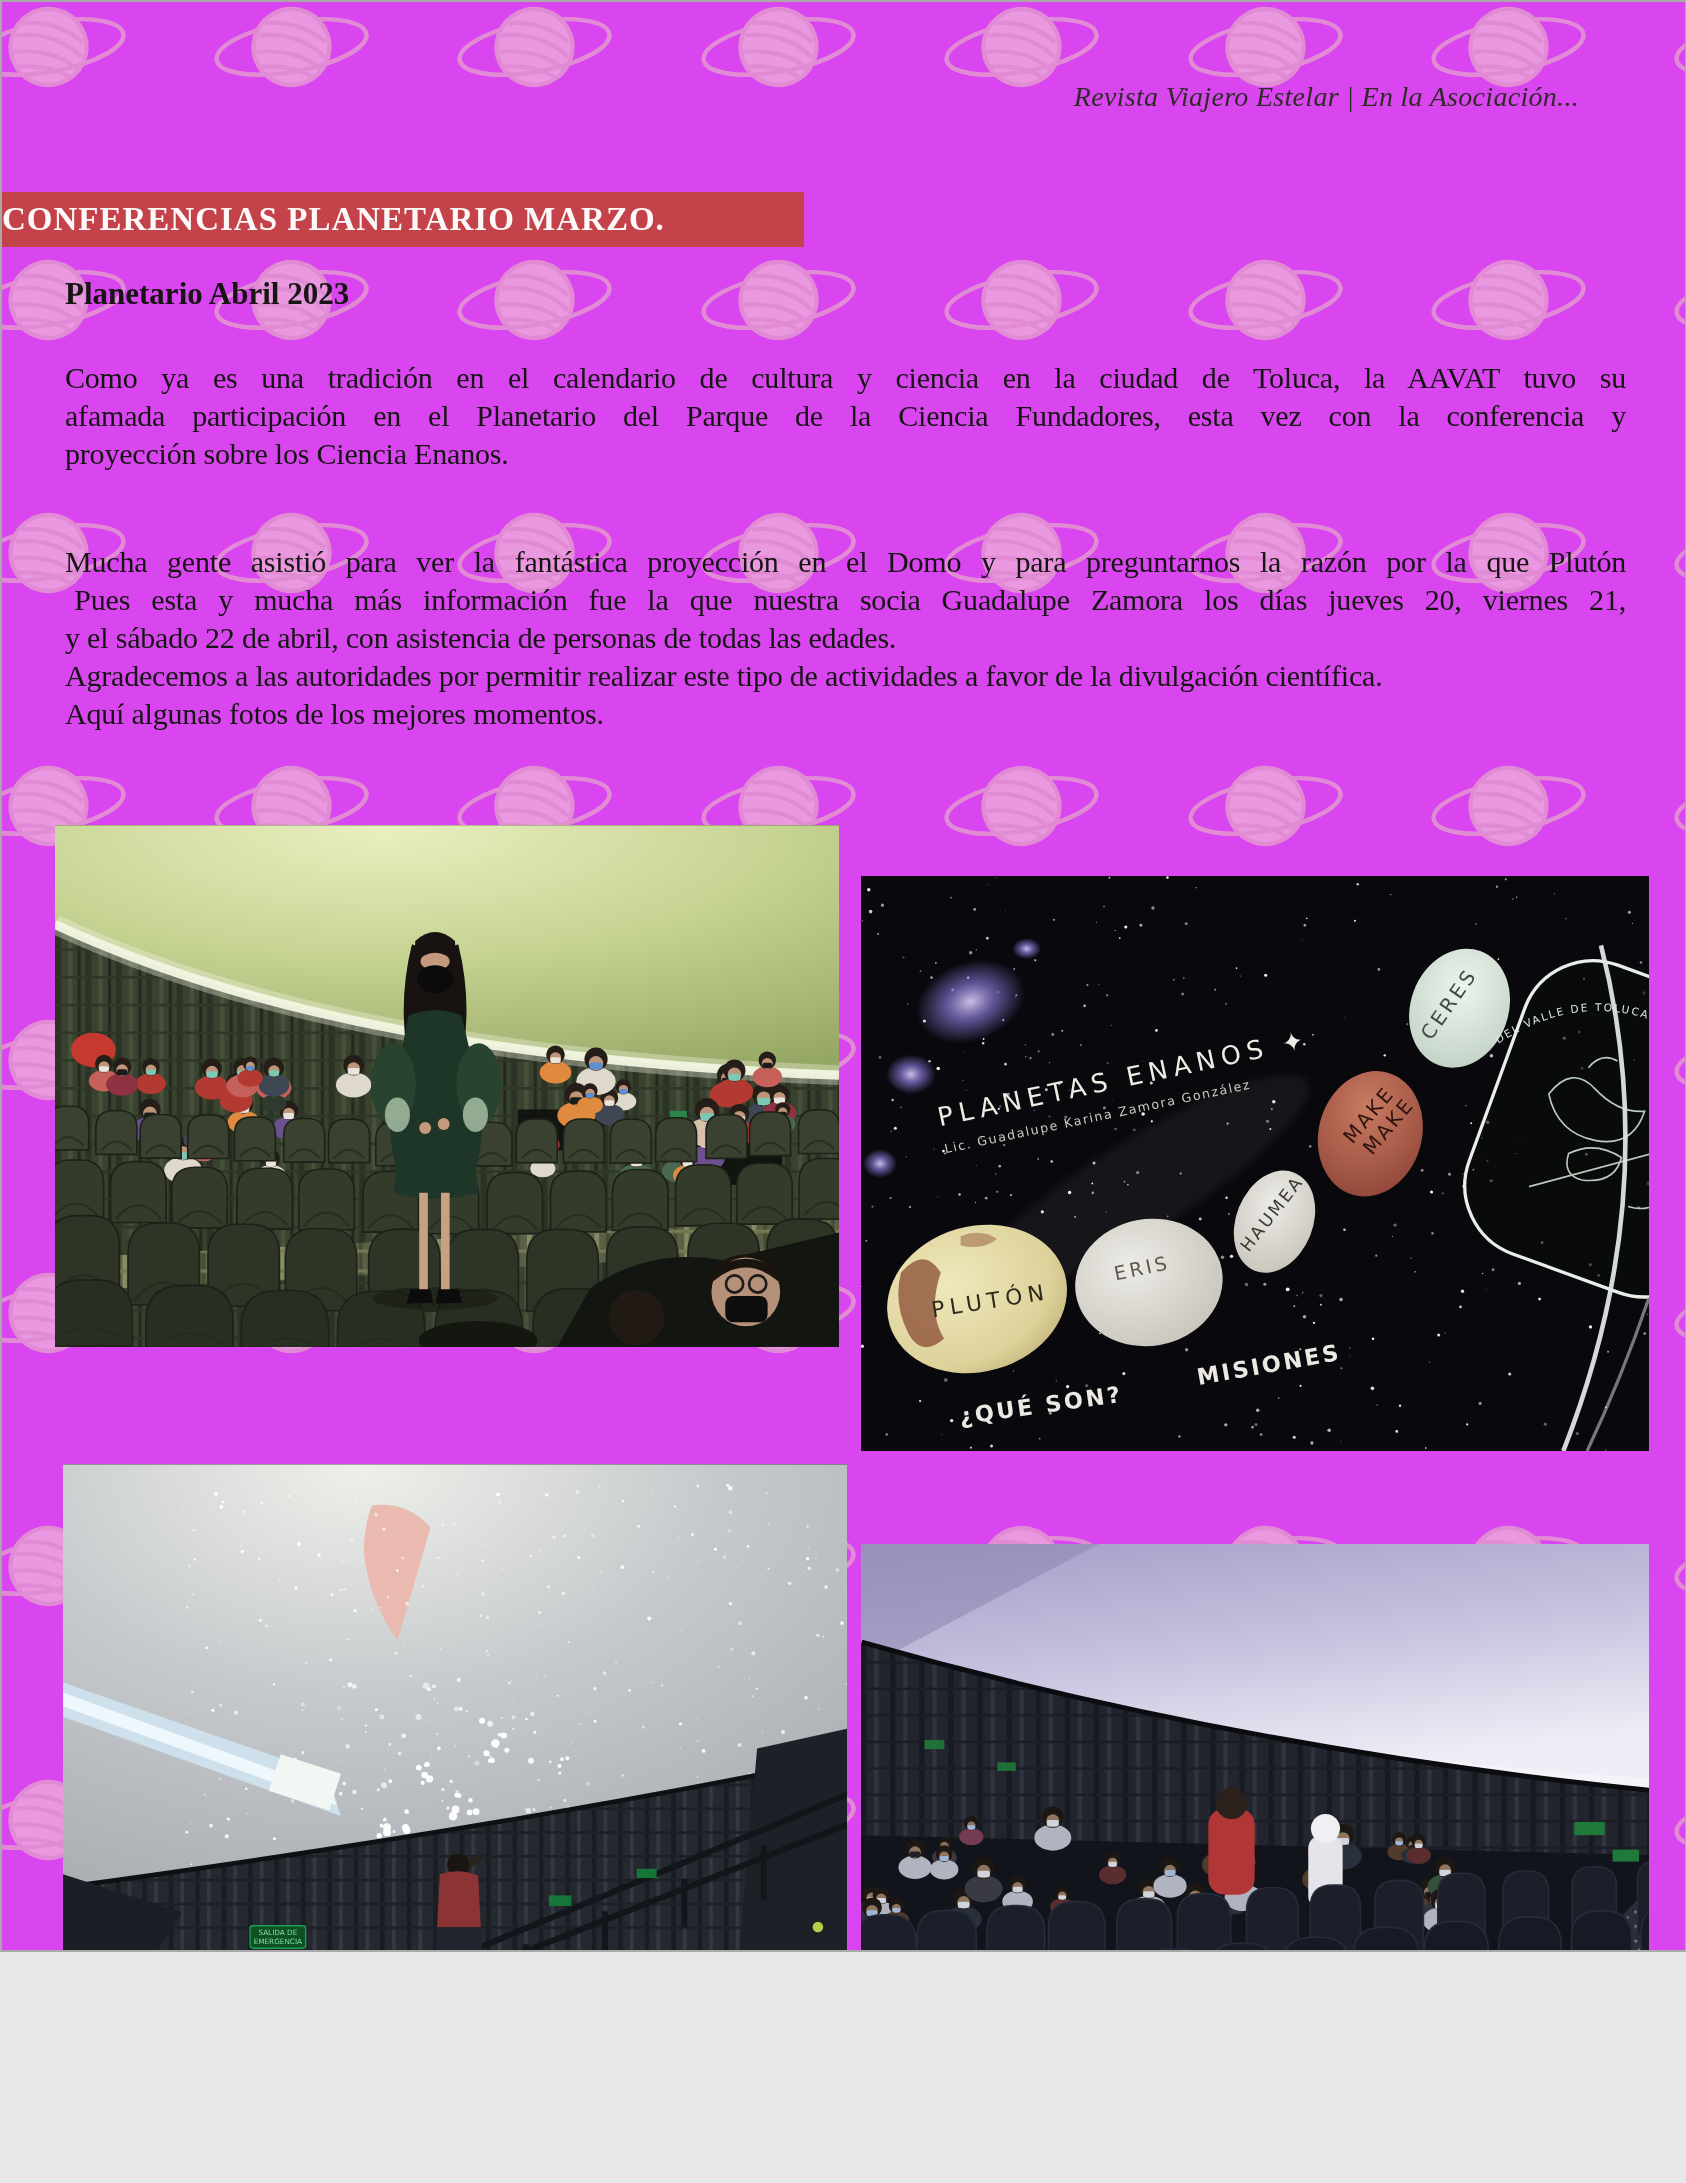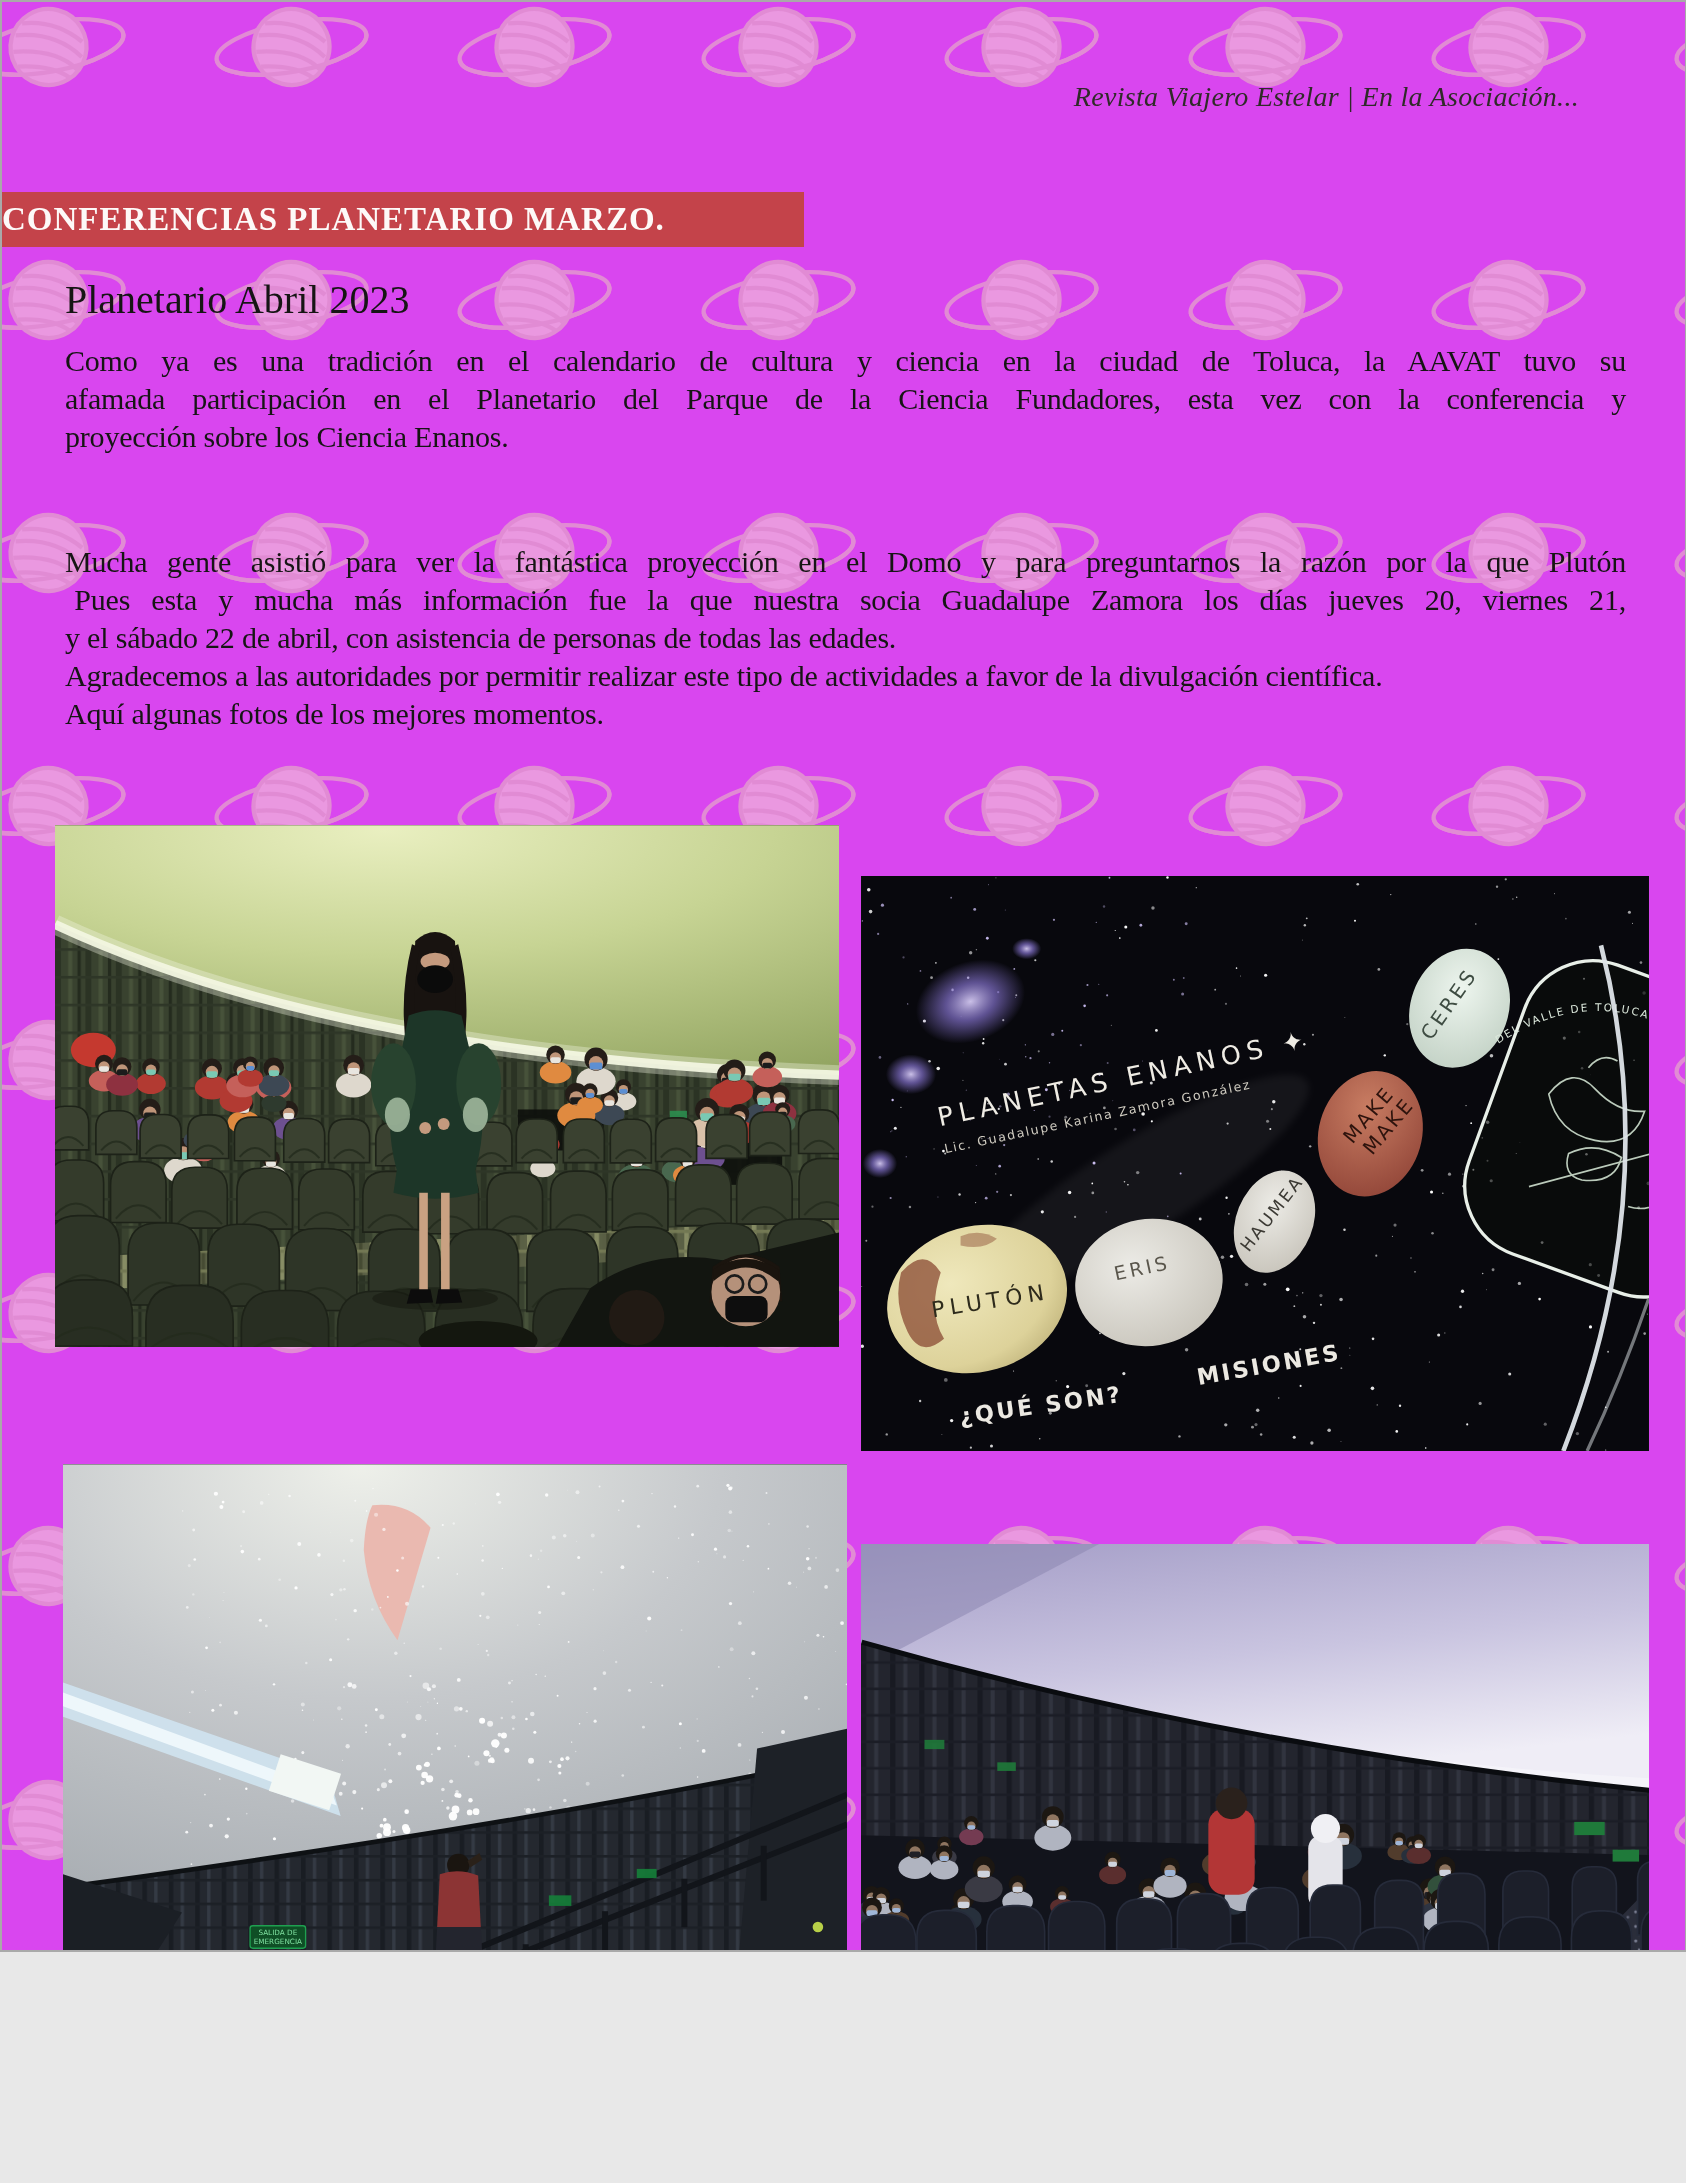--- a/index.html
+++ b/index.html
@@ -18,27 +18,27 @@
   }
   .banner{
     position:absolute;left:0px;top:190px;width:802px;height:55px;
     background:#c4434a;
   }
   .banner .t{
     line-height:55px;font-weight:bold;font-size:33px;
     color:#fdf9f8;letter-spacing:1px;white-space:nowrap;
   }
   .subtitle{
-    position:absolute;left:63px;top:274px;font-size:40px;color:#161514;
+    position:absolute;left:63px;top:274px;font-size:31px;color:#161514;font-weight:bold;
   }
   .para{
     position:absolute;left:63px;width:1561px;font-size:30px;color:#161514;
     line-height:38px;letter-spacing:-0.2px;
   }
-  #para1{top:340px;}
+  #para1{top:357px;}
   #para2{top:541px;}
   .line{white-space:nowrap;}
   .line.j{white-space:normal;text-align:justify;text-align-last:justify;}
   .line.ind{padding-left:9.3px;}
   .photo{position:absolute;overflow:hidden;background:#111;}
   #photo1{left:53px;top:823px;width:784px;height:522px;}
   #photo2{left:859px;top:874px;width:788px;height:575px;}
   #photo3{left:53px;top:1454px;width:784px;height:511px;}
   #photo4{left:859px;top:1542px;width:788px;height:528px;}
   .photo svg{display:block;}

